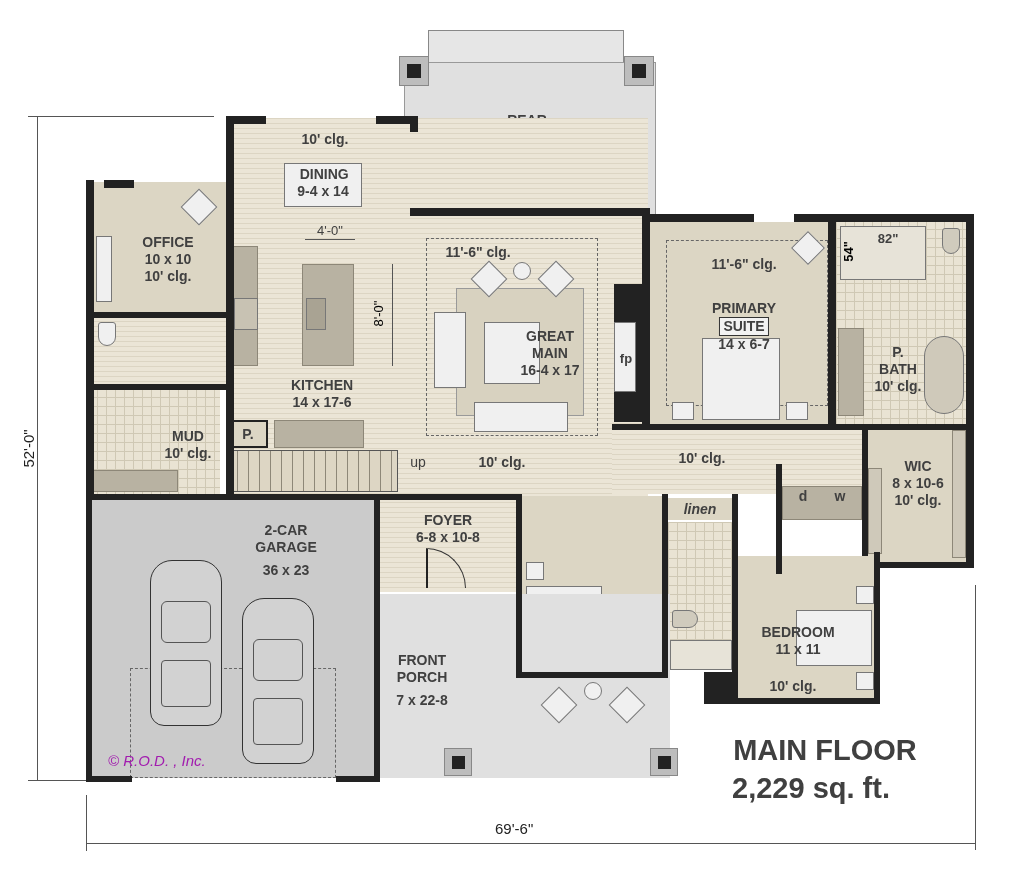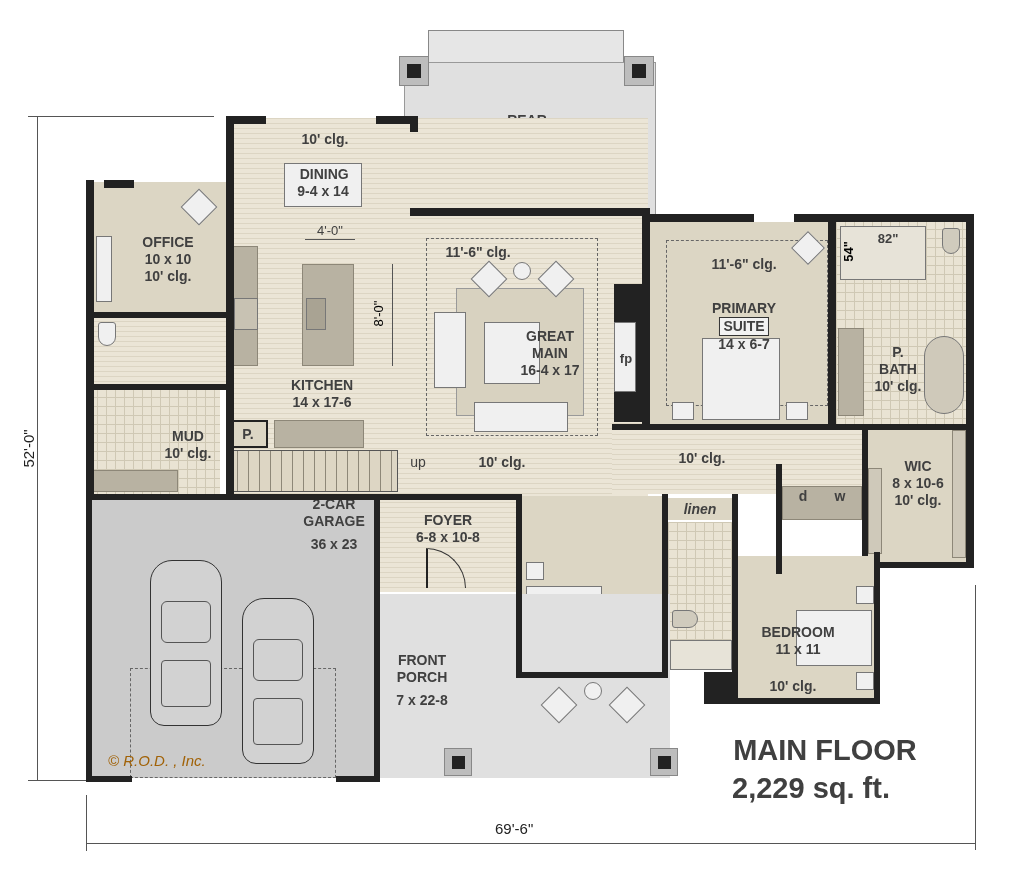--- a/index.html
+++ b/index.html
@@ -195,26 +195,26 @@
 <div class="lbl" style="left:422px;top:652px;">
   <div>FRONT</div>
   <div>PORCH</div>
   <div style="margin-top:6px;">7 x 22-8</div>
 </div>
 
 <div class="abs garage" style="left:88px;top:498px;width:288px;height:280px;"></div>
 <div class="dash" style="left:130px;top:668px;width:206px;height:110px;"></div>
 <div class="car" style="left:150px;top:560px;width:72px;height:166px;"></div>
 <div class="car" style="left:242px;top:598px;width:72px;height:166px;"></div>
-<div class="lbl" style="left:286px;top:496px;margin-left:48px;">
+<div class="lbl" style="left:286px;top:522px;">
   <div>2-CAR</div>
   <div>GARAGE</div>
   <div style="margin-top:6px;">36 x 23</div>
 </div>
-<div class="abs" style="left:108px;top:752px;font-size:15px;font-style:italic;color:#a16207;">© R.O.D. , Inc.</div>
+<div class="abs" style="left:108px;top:752px;font-size:15px;font-style:italic;color:#a21caf;">© R.O.D. , Inc.</div>
 
 <div class="abs wall" style="left:226px;top:116px;width:8px;height:380px;"></div>
 <div class="abs wall" style="left:226px;top:116px;width:40px;height:8px;"></div>
 <div class="abs wall" style="left:376px;top:116px;width:42px;height:8px;"></div>
 <div class="abs wall" style="left:410px;top:116px;width:8px;height:16px;"></div>
 <div class="abs wall" style="left:410px;top:208px;width:240px;height:8px;"></div>
 <div class="abs wall" style="left:642px;top:214px;width:112px;height:8px;"></div>
 <div class="abs wall" style="left:794px;top:214px;width:180px;height:8px;"></div>
 <div class="abs wall" style="left:966px;top:214px;width:8px;height:354px;"></div>
 <div class="abs wall" style="left:828px;top:214px;width:8px;height:212px;"></div>

